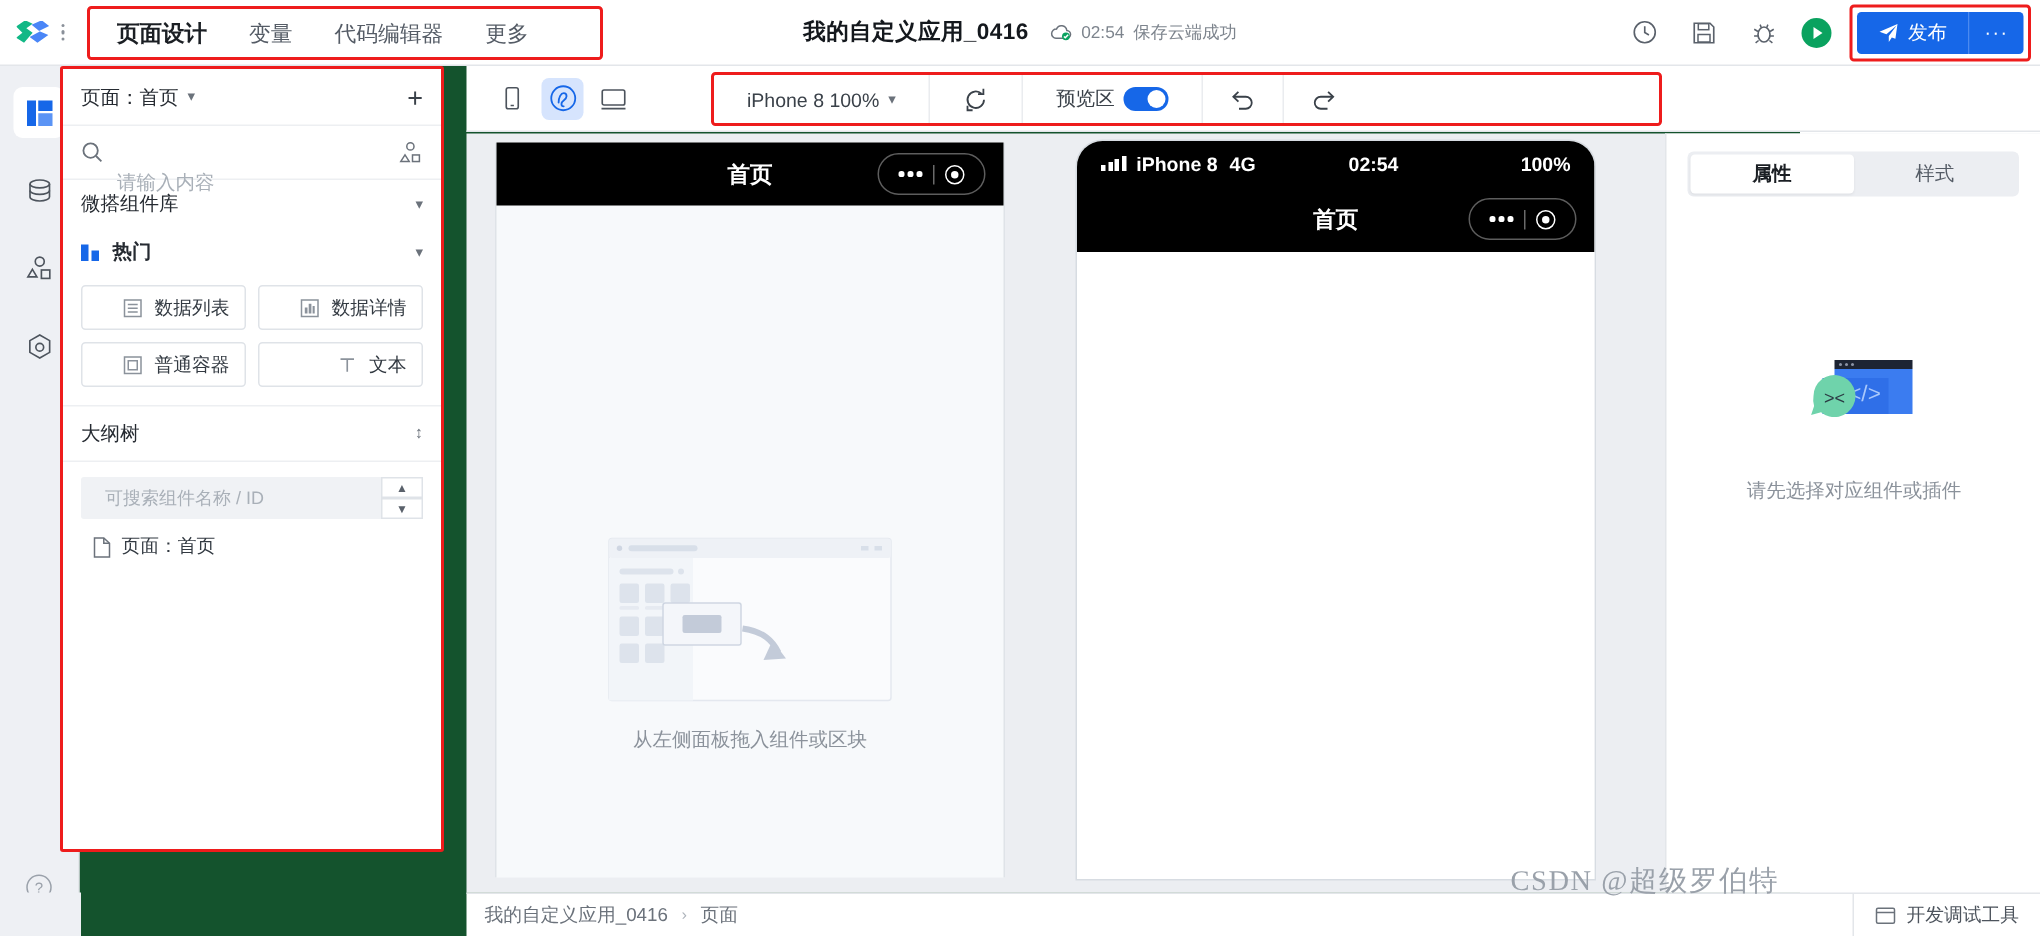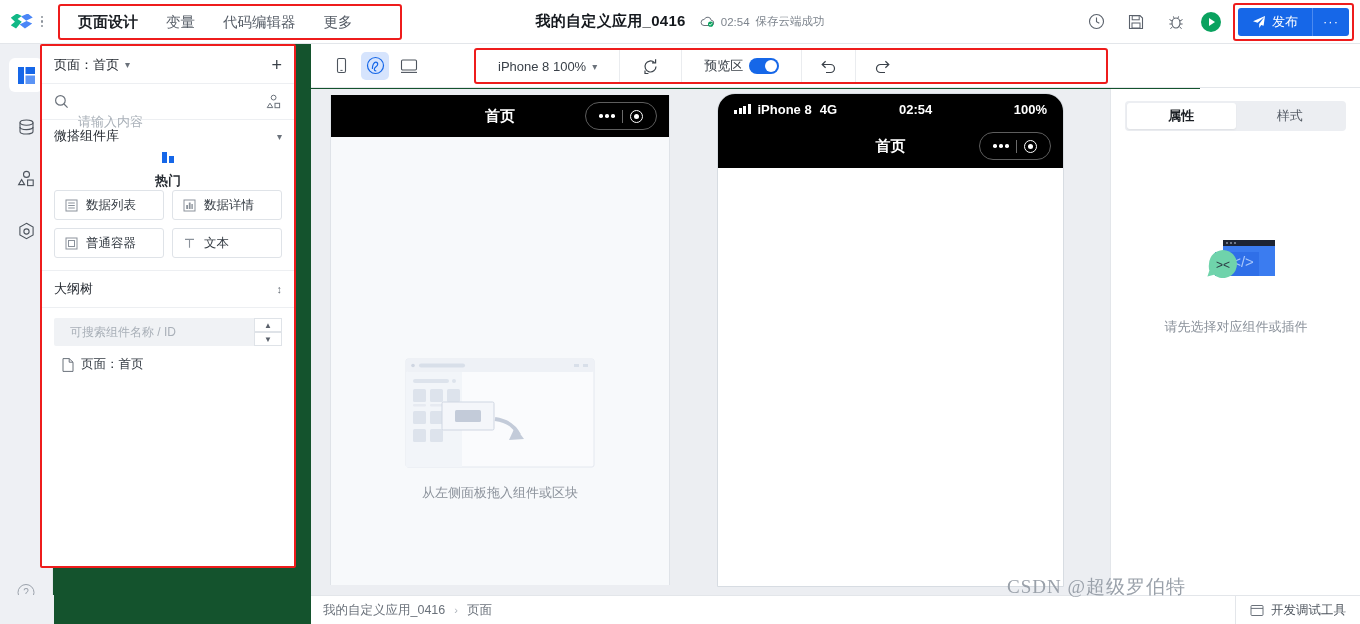--- a/index.html
+++ b/index.html
@@ -111,31 +111,32 @@
     flex:1; border:0; outline:0; font-size:13px; color:#3a4149;
     font-family:"Liberation Sans", sans-serif; background:transparent;margin-top:40px;
   }
   .lp-search input::placeholder { color:#a9b0b8; }
 
   .lp-section {
     height:32px; display:flex; align-items:center; padding:0 12px; font-size:13px; color:#252a31;
     cursor:pointer;
   }
   .lp-section .chev { margin-left:auto; color:#6b727b; font-size:10px; }
-  .lp-section.sub { font-weight:bold; padding-left:12px; gap:9px;flex-direction:column; }
+  .lp-section.sub { font-weight:bold; padding-left:12px; gap:9px; }
   .hot-ico { display:flex; gap:2px; align-items:flex-end; }
   .hot-ico b { display:block; width:5px; background:#1667e8; }
 
   .comp-grid {
     display:grid; grid-template-columns:1fr 1fr; gap:8px; padding:6px 12px 12px 12px;
   }
   .comp-btn {
     height:30px; border:1px solid #dfe3e8; border-radius:3px; background:#fff;
     display:flex; align-items:center; gap:8px; padding:0 10px; font-size:12.5px; color:#333a42;
     cursor:pointer;
+    justify-content:flex-end;
   }
   .comp-btn .ci { color:#8b929b; display:flex; align-items:center; }
 
   .lp-outline {
     height:38px; display:flex; align-items:center; padding:0 12px; font-size:13px; color:#252a31;
     border-top:1px solid #edeff2; border-bottom:1px solid #edeff2; cursor:pointer;
   }
   .lp-outline .sorter { margin-left:auto; color:#6b727b; font-size:11px; }
 
   .lp-tree-search {

